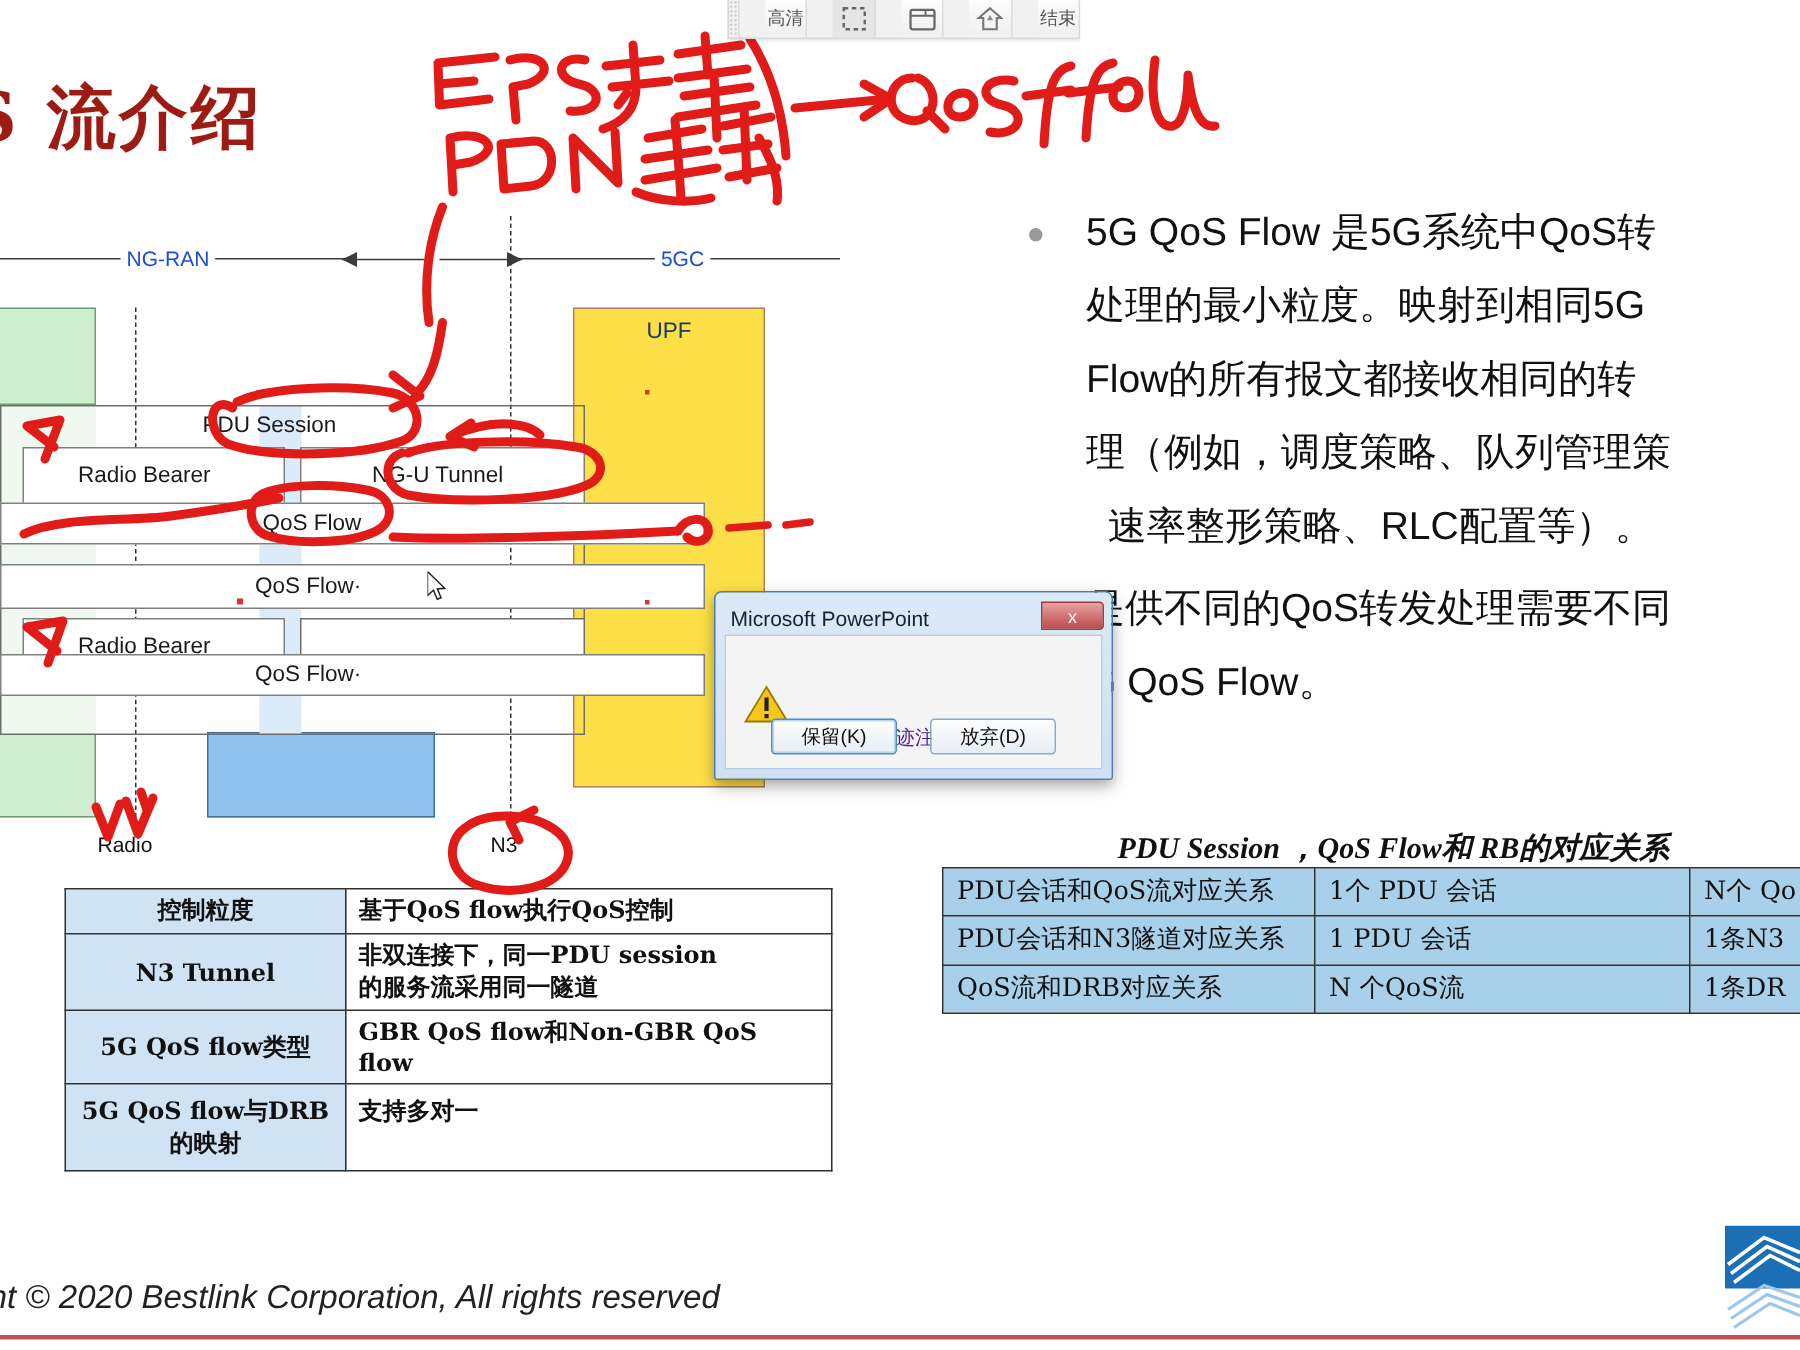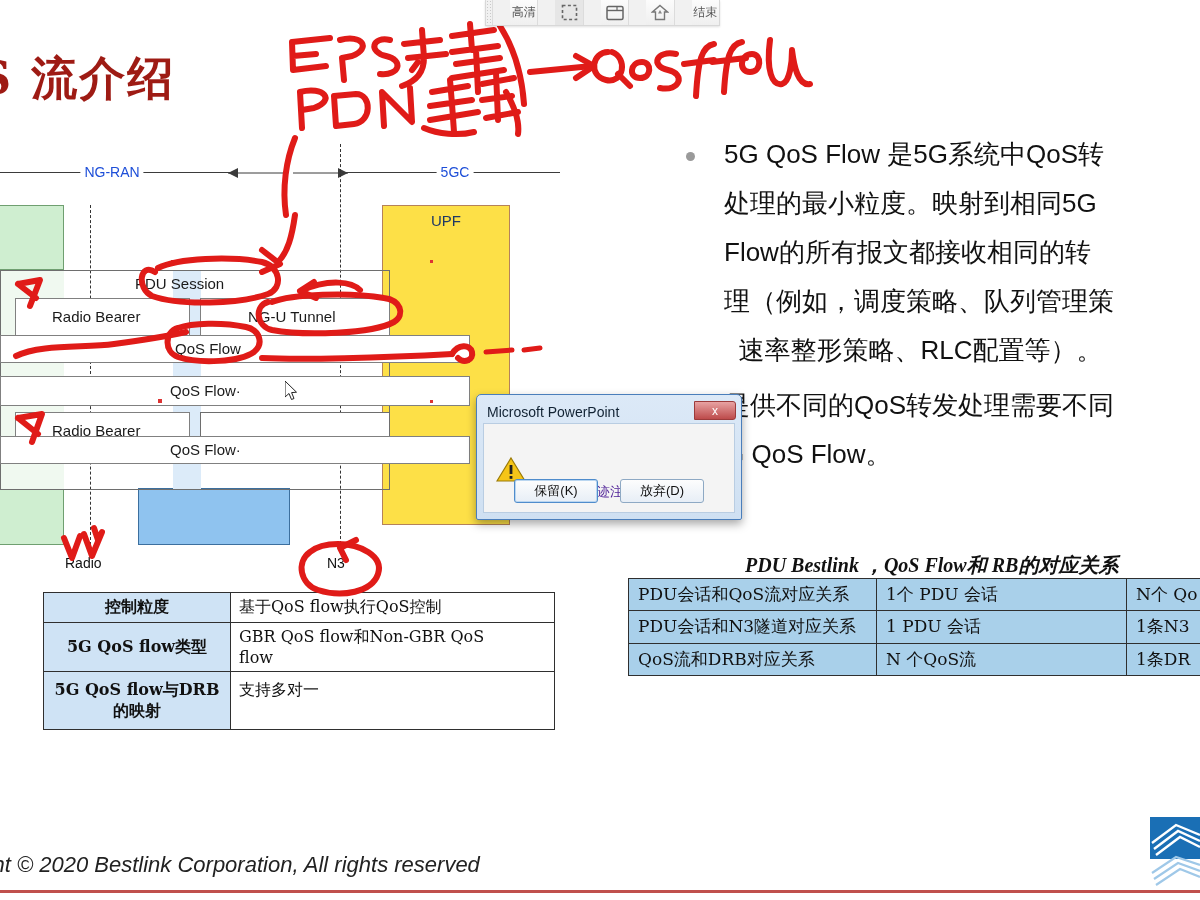--- a/index.html
+++ b/index.html
@@ -78,20 +78,21 @@
     font-family:"Liberation Sans",sans-serif;
   }
 
   
   table{ border-collapse:collapse; }
   #tbl-left{ position:absolute; left:43px; top:592px; width:512px; }
   #tbl-left td{
     border:1px solid #2f2f2f; padding:4px 8px; font-size:16px;
     font-family:"DejaVu Serif","Liberation Serif",serif; color:#111;
     vertical-align:middle;
+    font-weight:bold;
   }
   #tbl-left td.hdr{
     background:#cfe3f5; text-align:center; font-weight:700; width:187px;
   }
   #tbl-right{ position:absolute; left:628px; top:578px; width:640px; }
   #tbl-right td{
     border:1px solid #2f2f2f; background:#a9d0ea; padding:5px 9px;
     font-size:17px; font-family:"DejaVu Serif","Liberation Serif",serif;
     color:#111; vertical-align:middle; line-height:1.25;
   }
@@ -287,32 +288,37 @@
   </div>
 </div>
 
 <table id="tbl-left">
   <tbody>
       <tr>
     <td class="hdr">控制粒度</td>
     <td>基于QoS flow执行QoS控制</td>
   </tr>
   <tr>
+    <td class="hdr">N3 Tunnel</td>
+    <td style="white-space:pre-line;">非双连接下，同一PDU session
+的服务流采用同一隧道</td>
+  </tr>
+  <tr>
     <td class="hdr">5G QoS flow类型</td>
     <td style="white-space:pre-line;">GBR QoS flow和Non-GBR QoS
 flow</td>
   </tr>
   <tr>
     <td class="hdr">5G QoS flow与DRB的映射</td>
     <td style="height:58px;vertical-align:top;padding-top:8px;">支持多对一</td>
   </tr>
 </tbody>
   </table>
 
-<div id="tbl-right-title">PDU Bestlink ，QoS Flow和 RB的对应关系</div>
+<div id="tbl-right-title">PDU Session ，QoS Flow和 RB的对应关系</div>
 <table id="tbl-right">
   <tbody>
       <tr>
     <td style="width:248px;">PDU会话和QoS流对应关系</td>
     <td style="width:250px;">1个 PDU 会话</td>
     <td>N个 Qo</td>
   </tr>
   <tr>
     <td>PDU会话和N3隧道对应关系</td>
     <td>1 PDU 会话</td>

